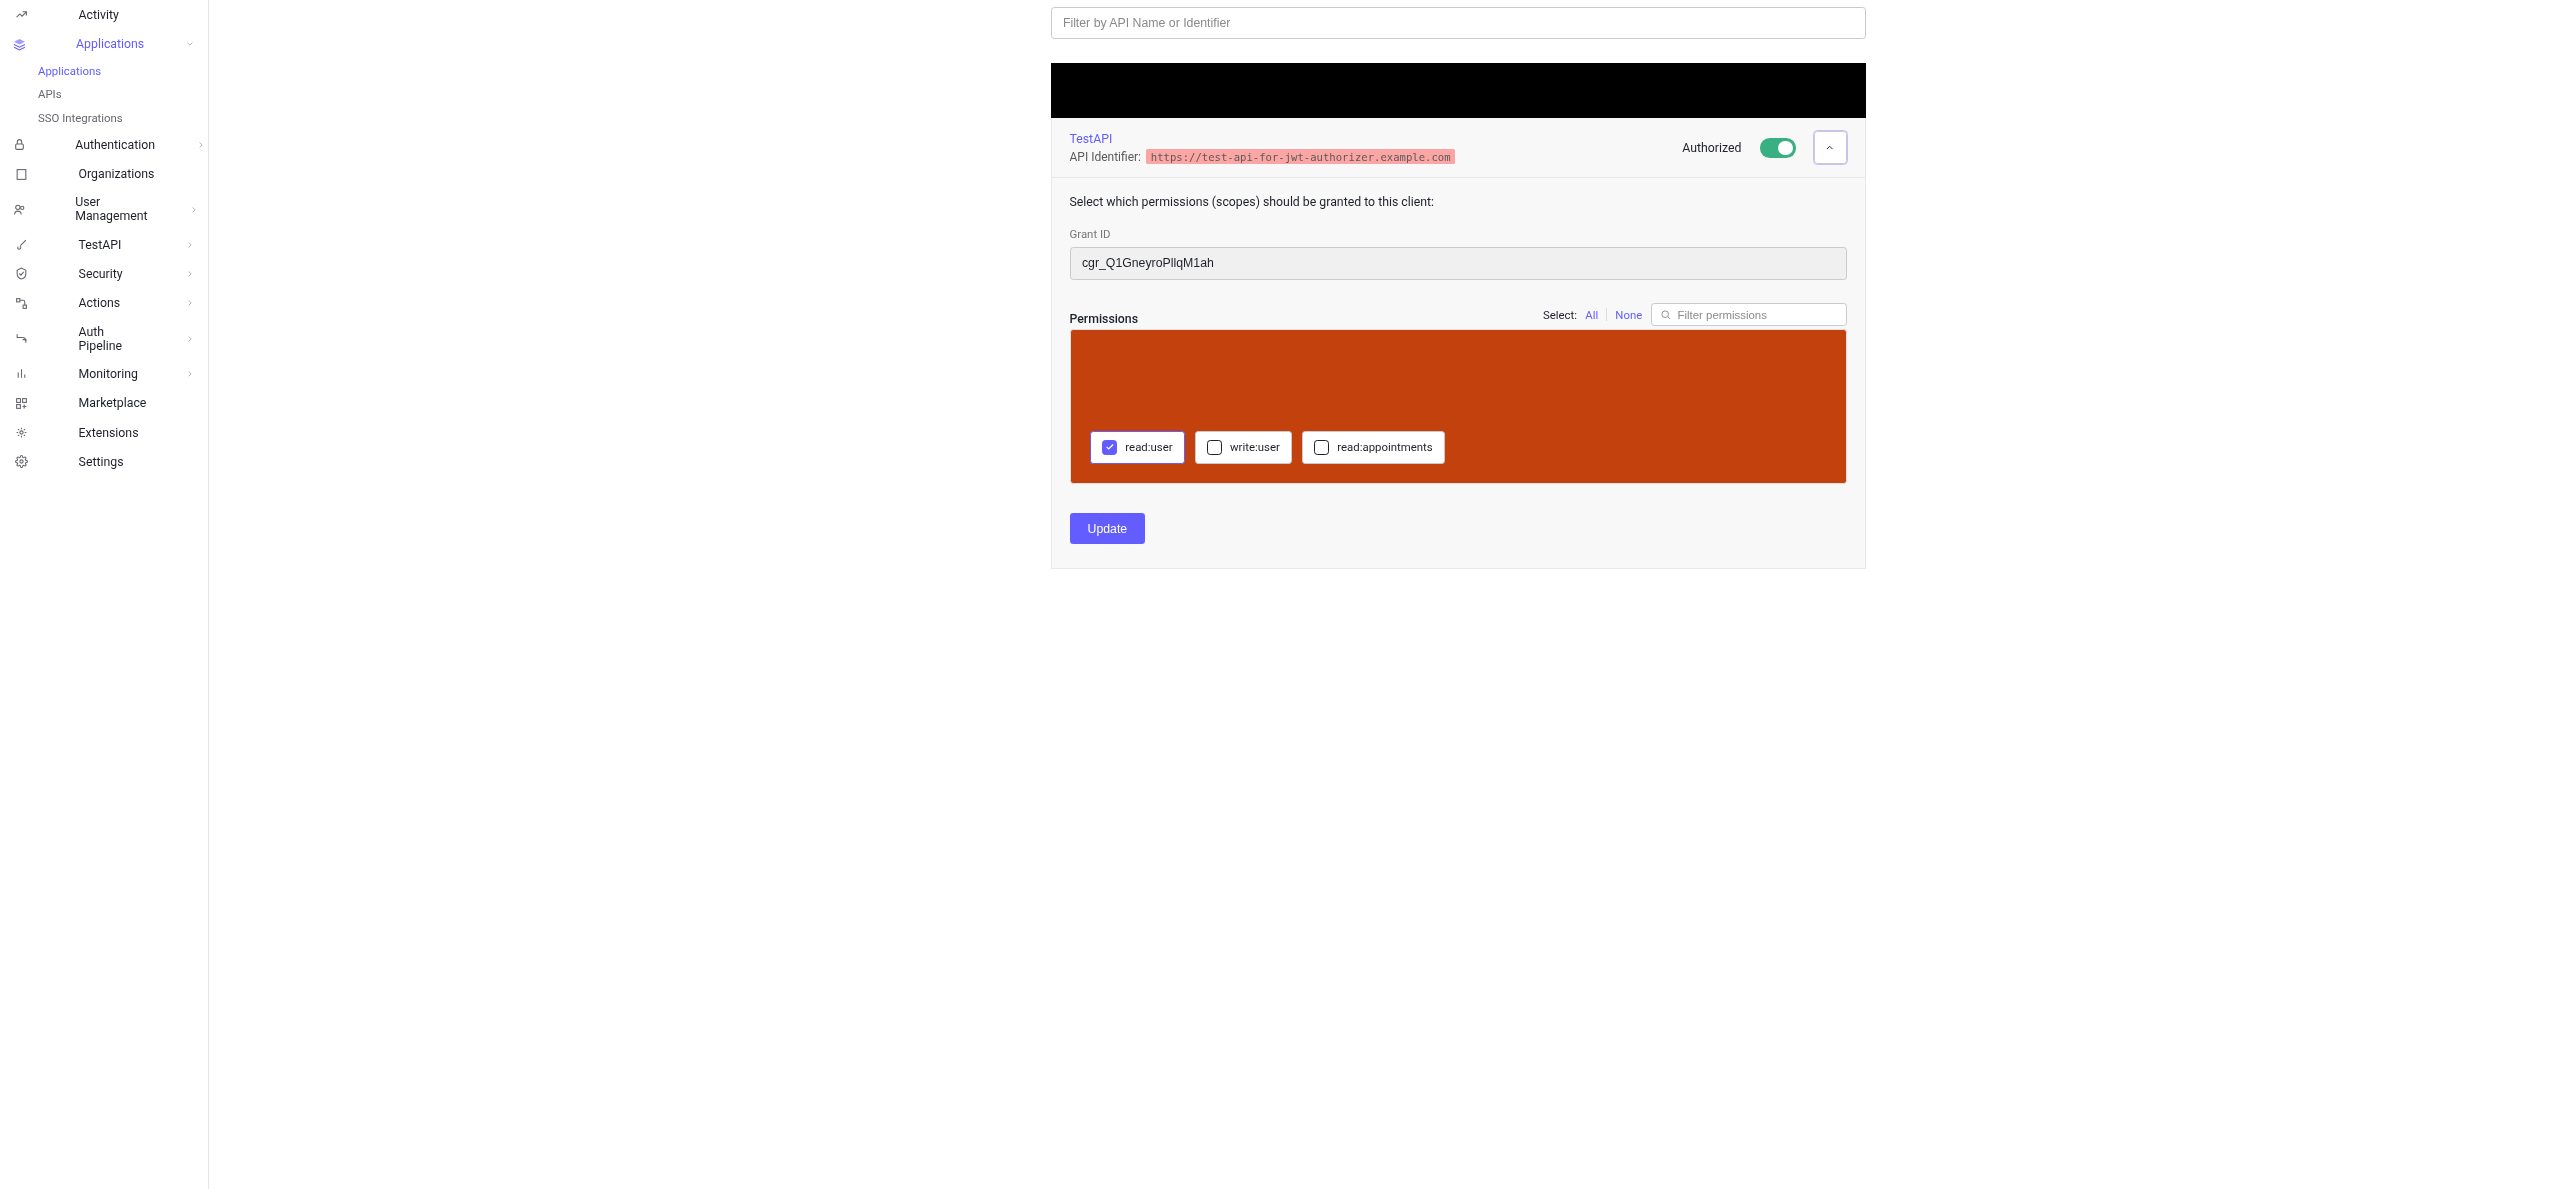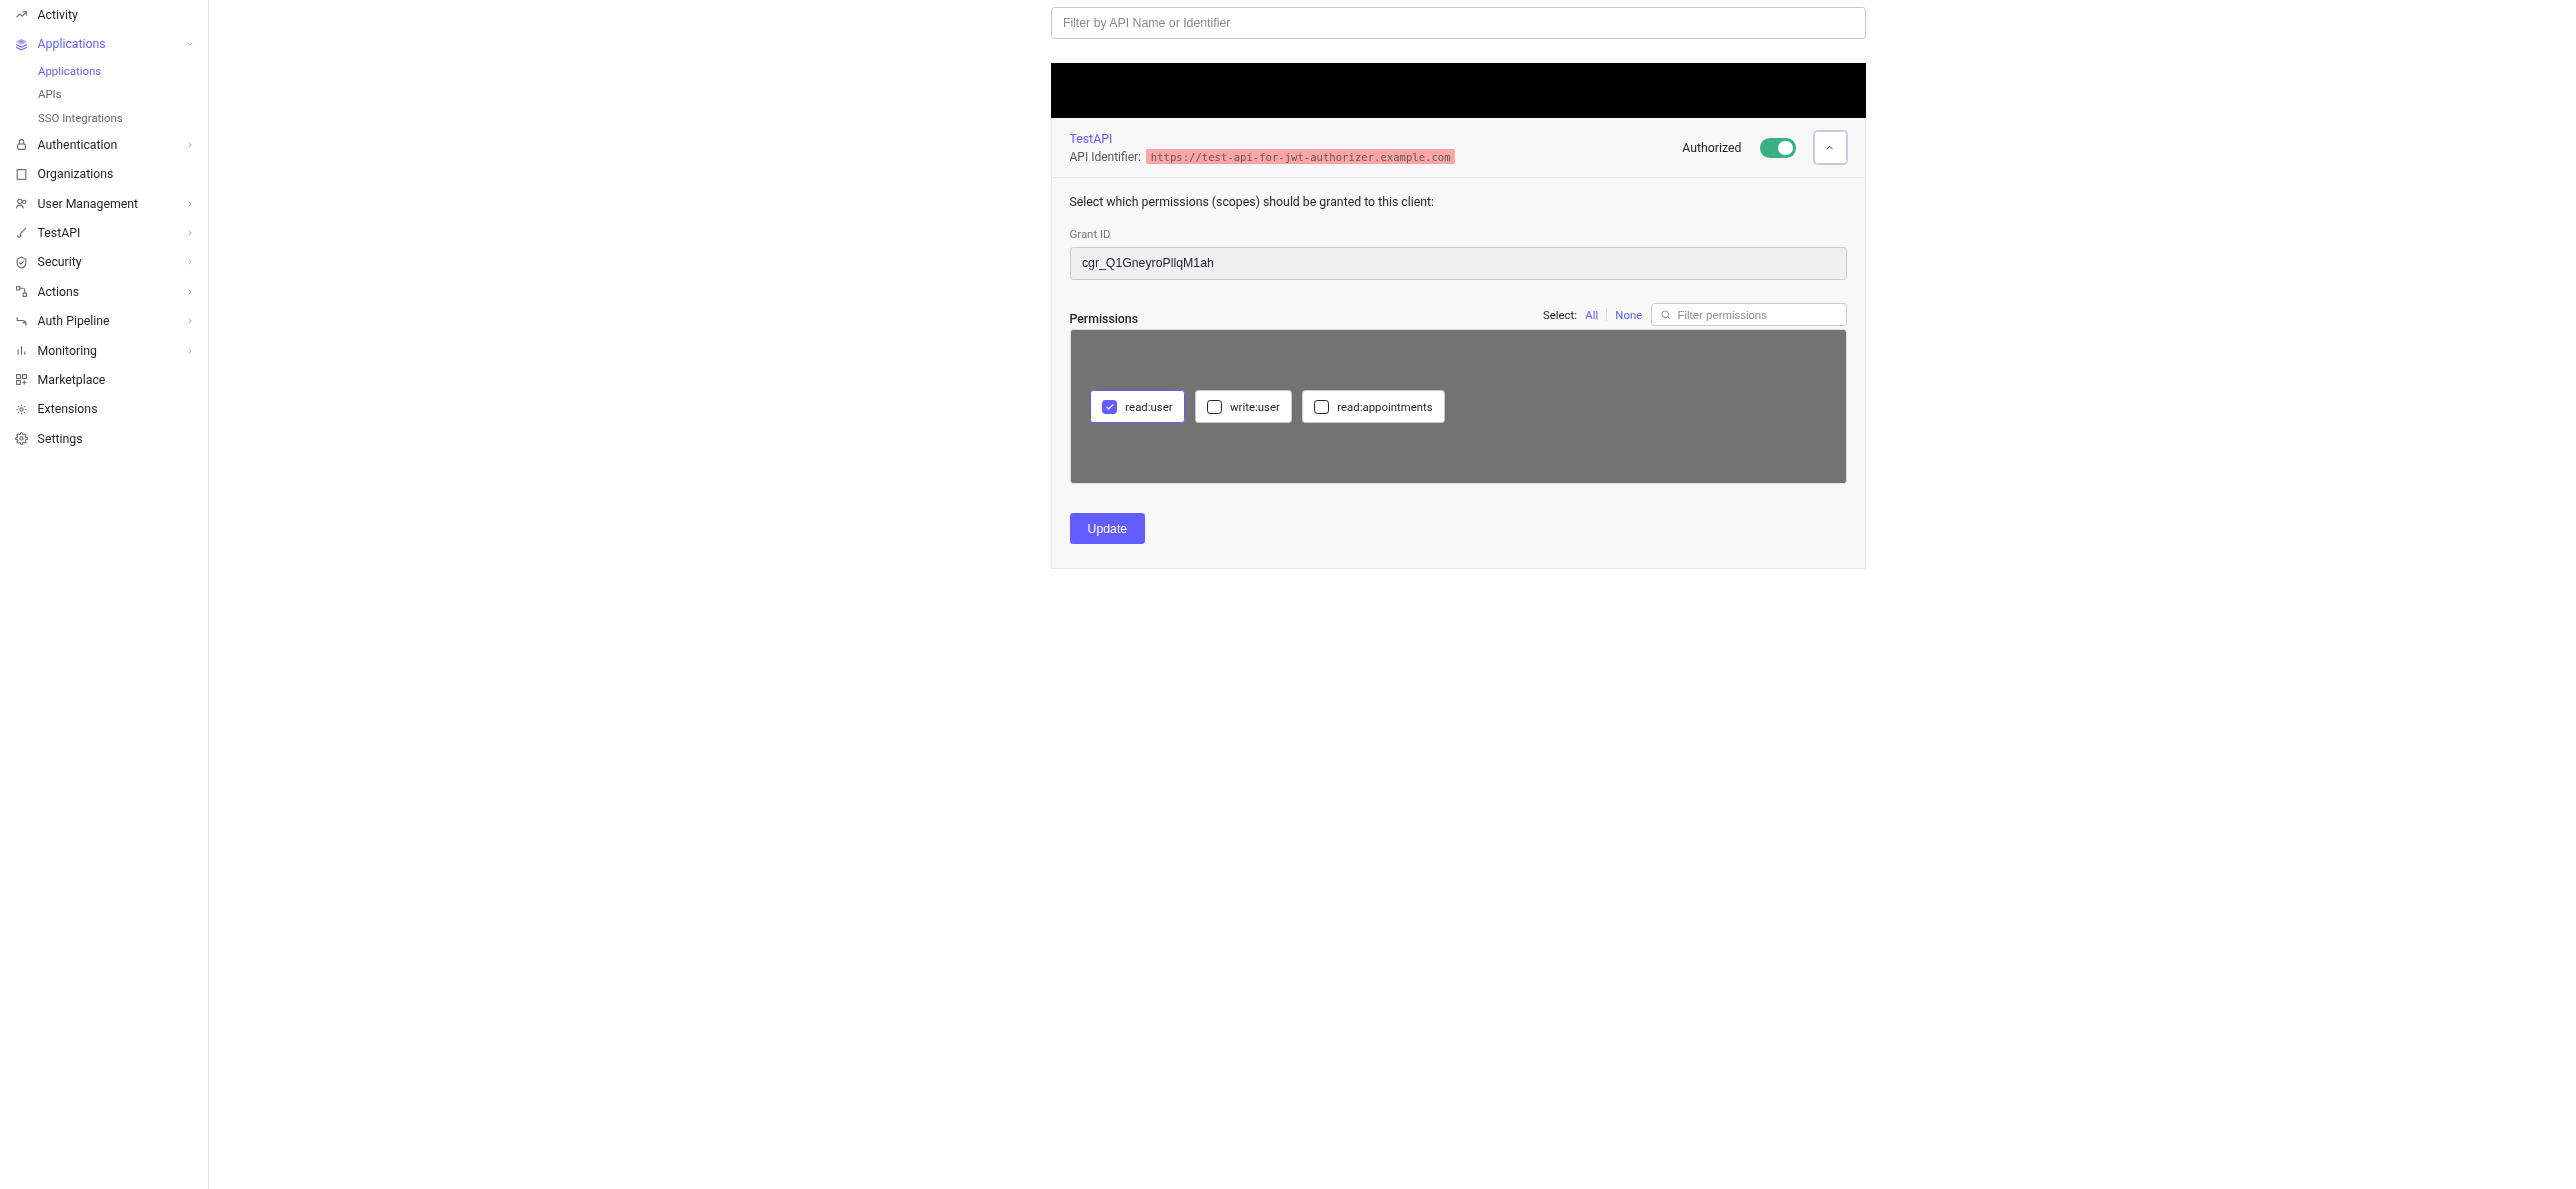--- a/index.html
+++ b/index.html
@@ -21,20 +21,21 @@
       padding-top: 0;
       flex-shrink: 0;
     }
     .sidebar-item {
       display: flex;
       align-items: center;
       padding: 6.5px 13px;
       cursor: pointer;
       color: #1e212a;
       position: relative;
+      gap: 41px;
     }
     .sidebar-item.active {
       color: #635dff;
     }
     .sidebar-item .sidebar-icon {
       width: 16.4px;
       height: 16.4px;
       margin-right: 8.2px;
       display: flex;
       align-items: center;
@@ -237,28 +238,28 @@
       outline: none;
       font-size: 11.4px;
       flex: 1;
     }
     .perm-filter input::placeholder {
       color: #8a8a8a;
     }
     .permissions-box {
       width: 788px;
       max-width: 100%;
-      background: #737373;
+      background: #c2410c;
       border: 0.8px solid #e0e0e0;
       border-radius: 3.3px;
       padding: 19.6px;
       min-height: 155px;
       display: flex;
       gap: 9.8px;
-      align-items: center;
+      align-items: flex-end;
       flex-wrap: wrap;
     }
     .perm-chip {
       border: 0.8px solid #c9cace;
       border-radius: 3.3px;
       padding: 8.2px 11.4px;
       display: flex;
       align-items: center;
       gap: 8.2px;
       cursor: pointer;

